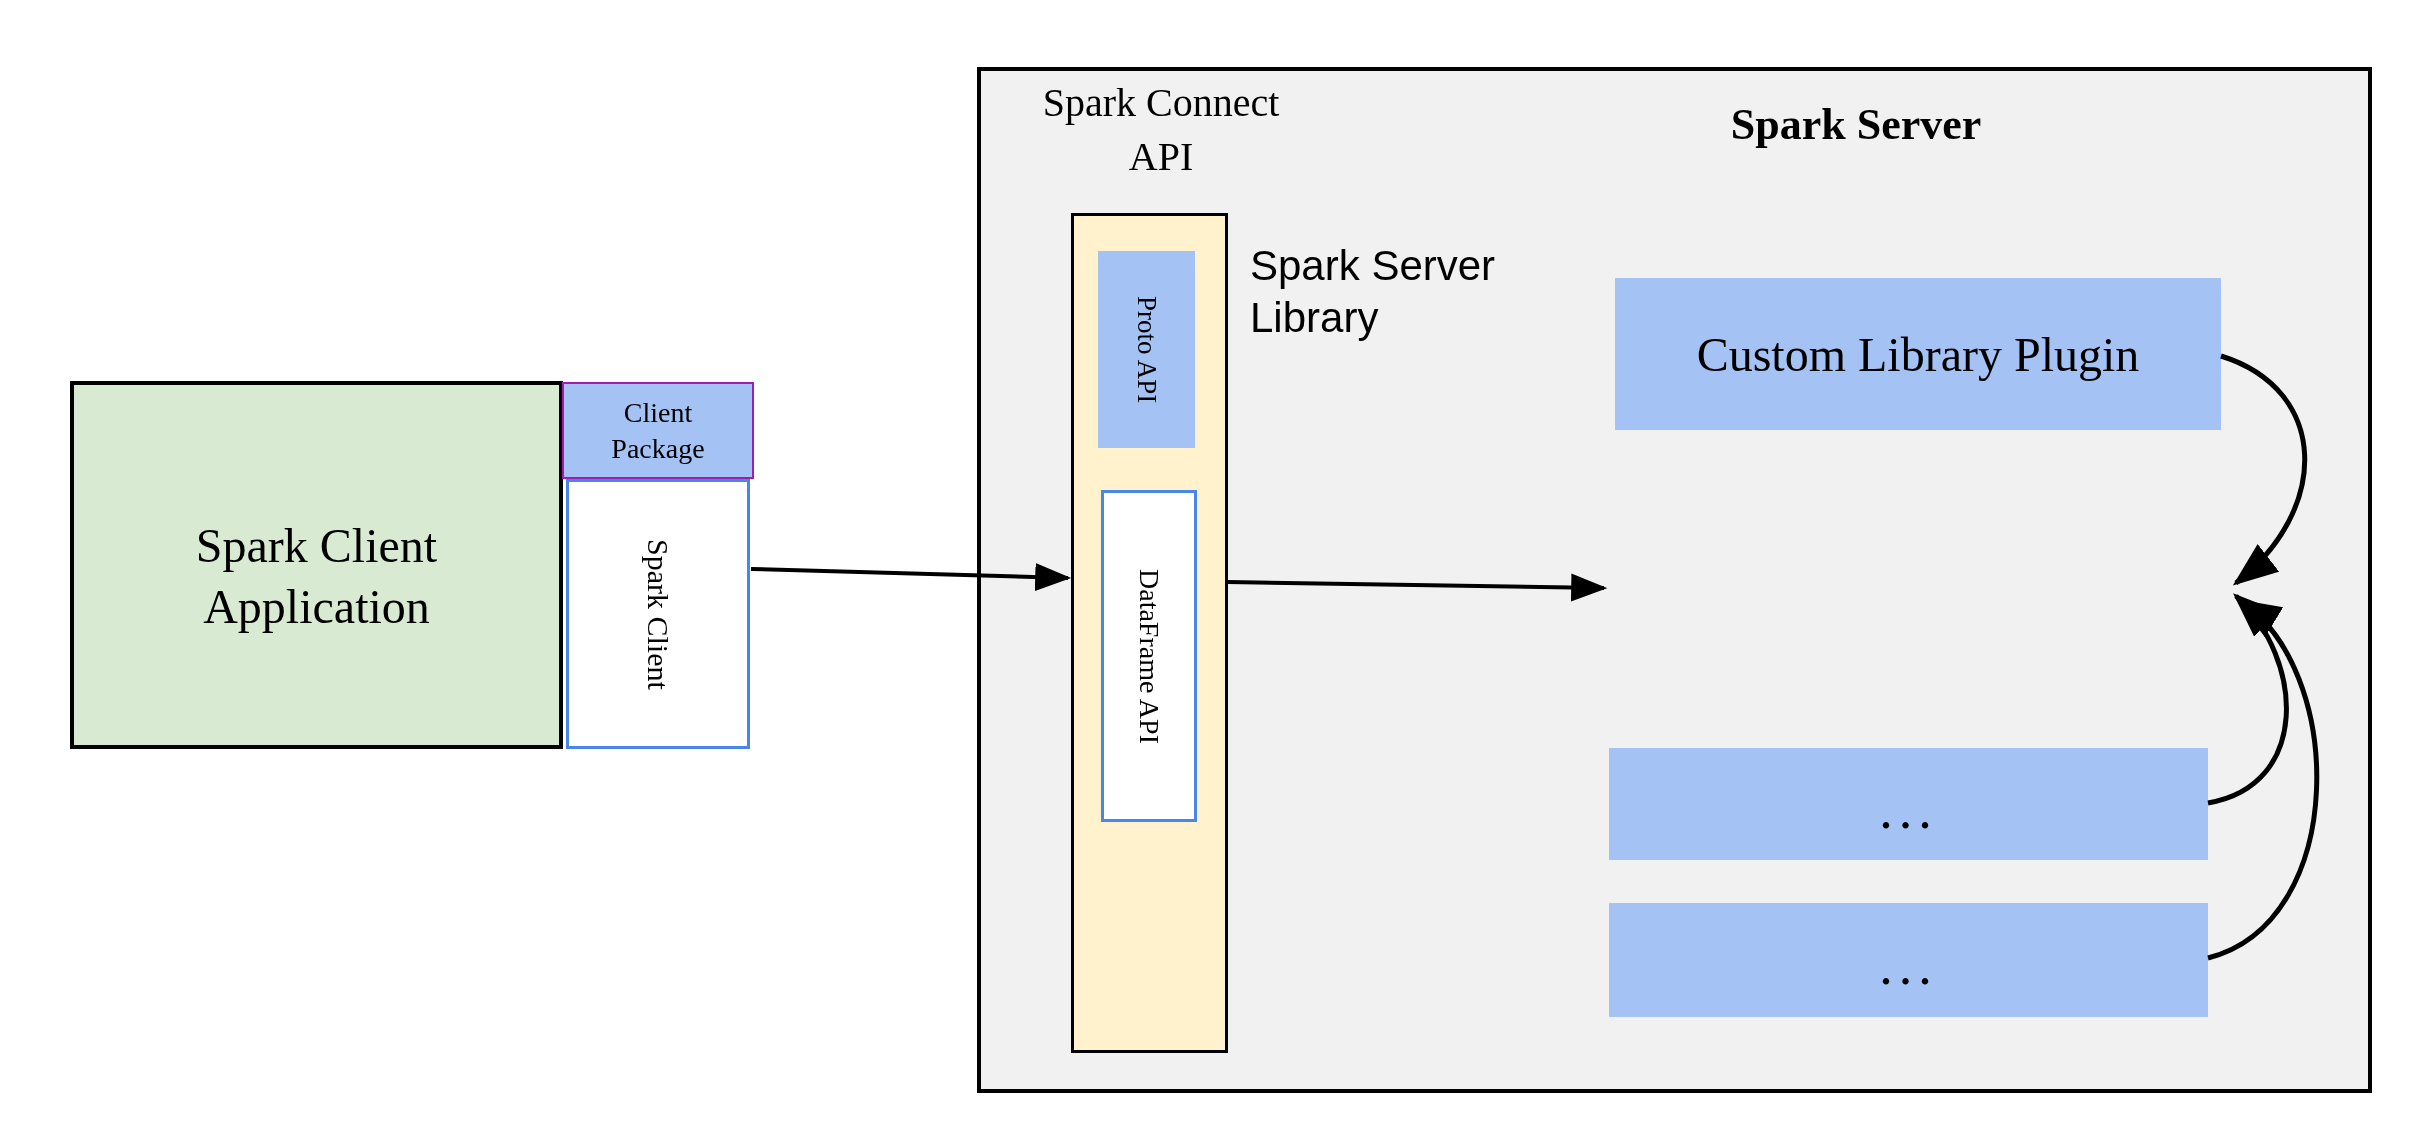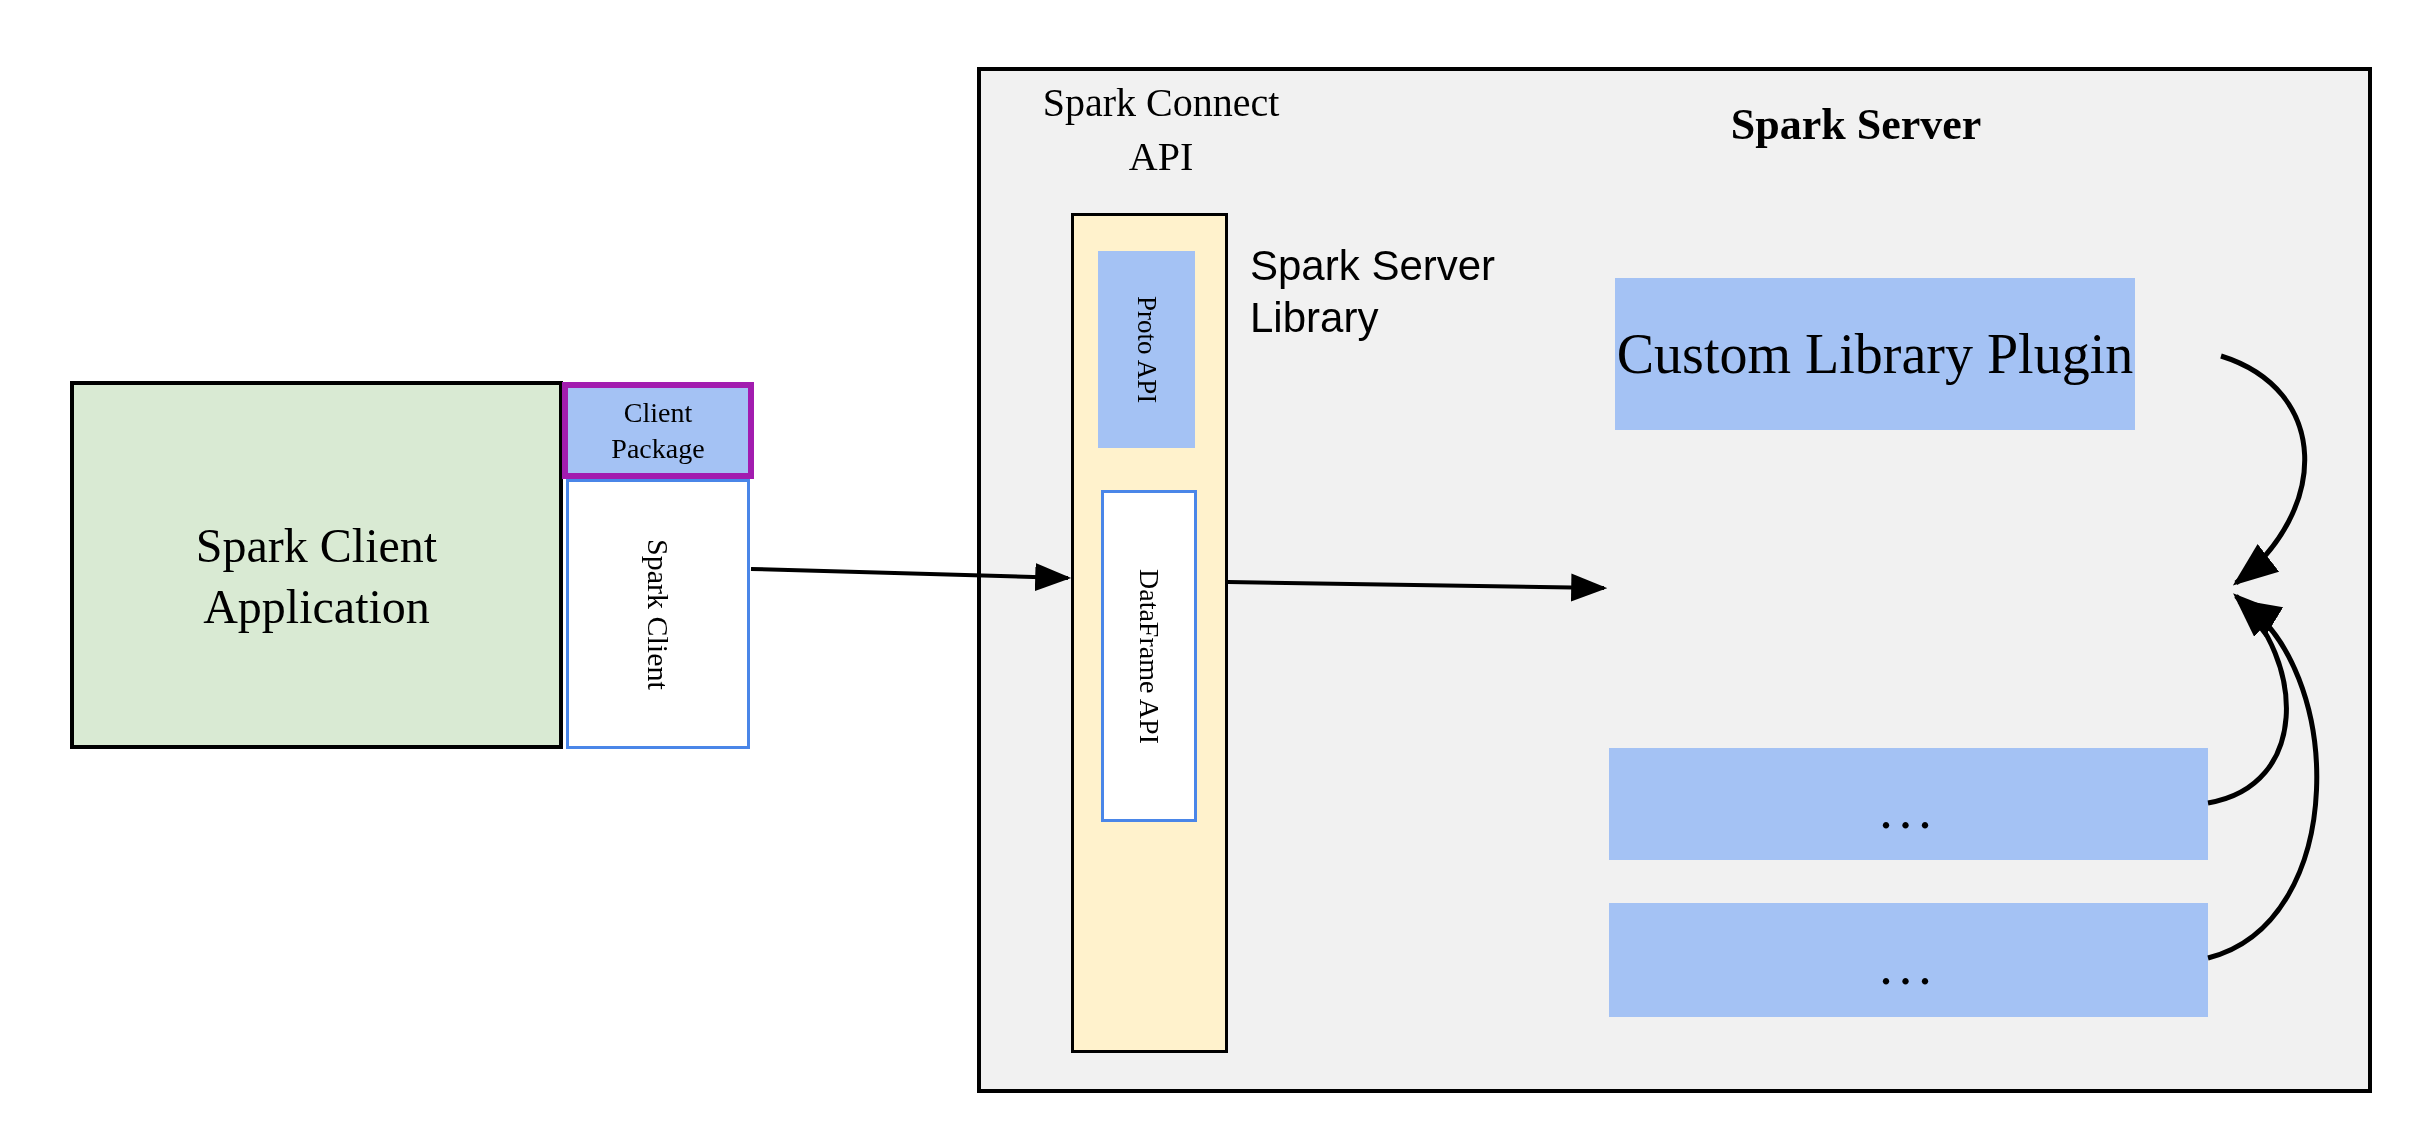--- a/index.html
+++ b/index.html
@@ -6,38 +6,38 @@
   #canvas{
     position:relative;width:2435px;height:1135px;background:#ffffff;overflow:hidden;
     font-family:"Liberation Sans", sans-serif;color:#000;
   }
   .box{position:absolute;box-sizing:border-box;display:flex;align-items:center;justify-content:center;text-align:center;font-family:Liberation Serif, serif;}
   .pre{white-space:pre-line;}
 
   
   #green-box{left:70px;top:381px;width:493px;height:368px;background:#d9ead3;border:4px solid #000;}
   #green-box .lbl{font-size:48px;line-height:61px;padding-top:22px;}
-  #client-package{left:562px;top:382px;width:192px;height:97px;background:#a4c2f4;border:6px solid #a21caf;z-index:3;}
+  #client-package{left:562px;top:382px;width:192px;height:97px;background:#a4c2f4;border:2px solid #a21caf;z-index:3;}
   #client-package .lbl{font-size:28px;line-height:36px;}
   #spark-client-box{left:566px;top:479px;width:184px;height:270px;background:#ffffff;border:3px solid #4a86e8;z-index:3;}
   .vtext{writing-mode:vertical-rl;text-orientation:sideways;}
 
   
   #server-box{left:977px;top:67px;width:1395px;height:1026px;background:#f1f1f1;border:4px solid #000;}
   #connect-title{left:1000px;top:76px;width:322px;font-size:40px;line-height:54px;}
   #server-title{left:1606px;top:100px;width:500px;font-size:44px;font-weight:bold;line-height:50px;}
 
   
   #library-box{left:1071px;top:213px;width:157px;height:840px;background:#fff2cc;border:3px solid #000;z-index:2;}
   #proto-box{left:1098px;top:251px;width:97px;height:197px;background:#a4c2f4;z-index:3;font-size:27px;}
   #dataframe-box{left:1101px;top:490px;width:96px;height:332px;background:#fff;border:3px solid #4a86e8;z-index:3;font-size:28px;}
   #library-label{left:1250px;top:240px;width:330px;font-size:42px;line-height:52px;text-align:left;display:block;position:absolute;}
 
   
-  #plugin-box{left:1615px;top:278px;width:520px;height:152px;background:#a4c2f4;font-size:56px;z-index:2;}
+  #plugin-box{left:1615px;top:278px;width:606px;height:152px;background:#a4c2f4;font-size:48px;z-index:2;}
   #core-box{left:1612px;top:483px;width:610px;height:210px;background:#fff;border:3px solid #6d9eeb;font-size:52px;z-index:2;}
   #dots1-box{left:1609px;top:748px;width:599px;height:112px;background:#a4c2f4;font-size:54px;z-index:2;}
   #dots2-box{left:1609px;top:903px;width:599px;height:114px;background:#a4c2f4;font-size:54px;z-index:2;}
   #dots1-box .lbl,#dots2-box .lbl{transform:translateY(6px);letter-spacing:6px;}
 
   #arrow-layer{position:absolute;left:0;top:0;width:2435px;height:1135px;z-index:5;pointer-events:none;}
 </style>
 </head>
 <body>
 

